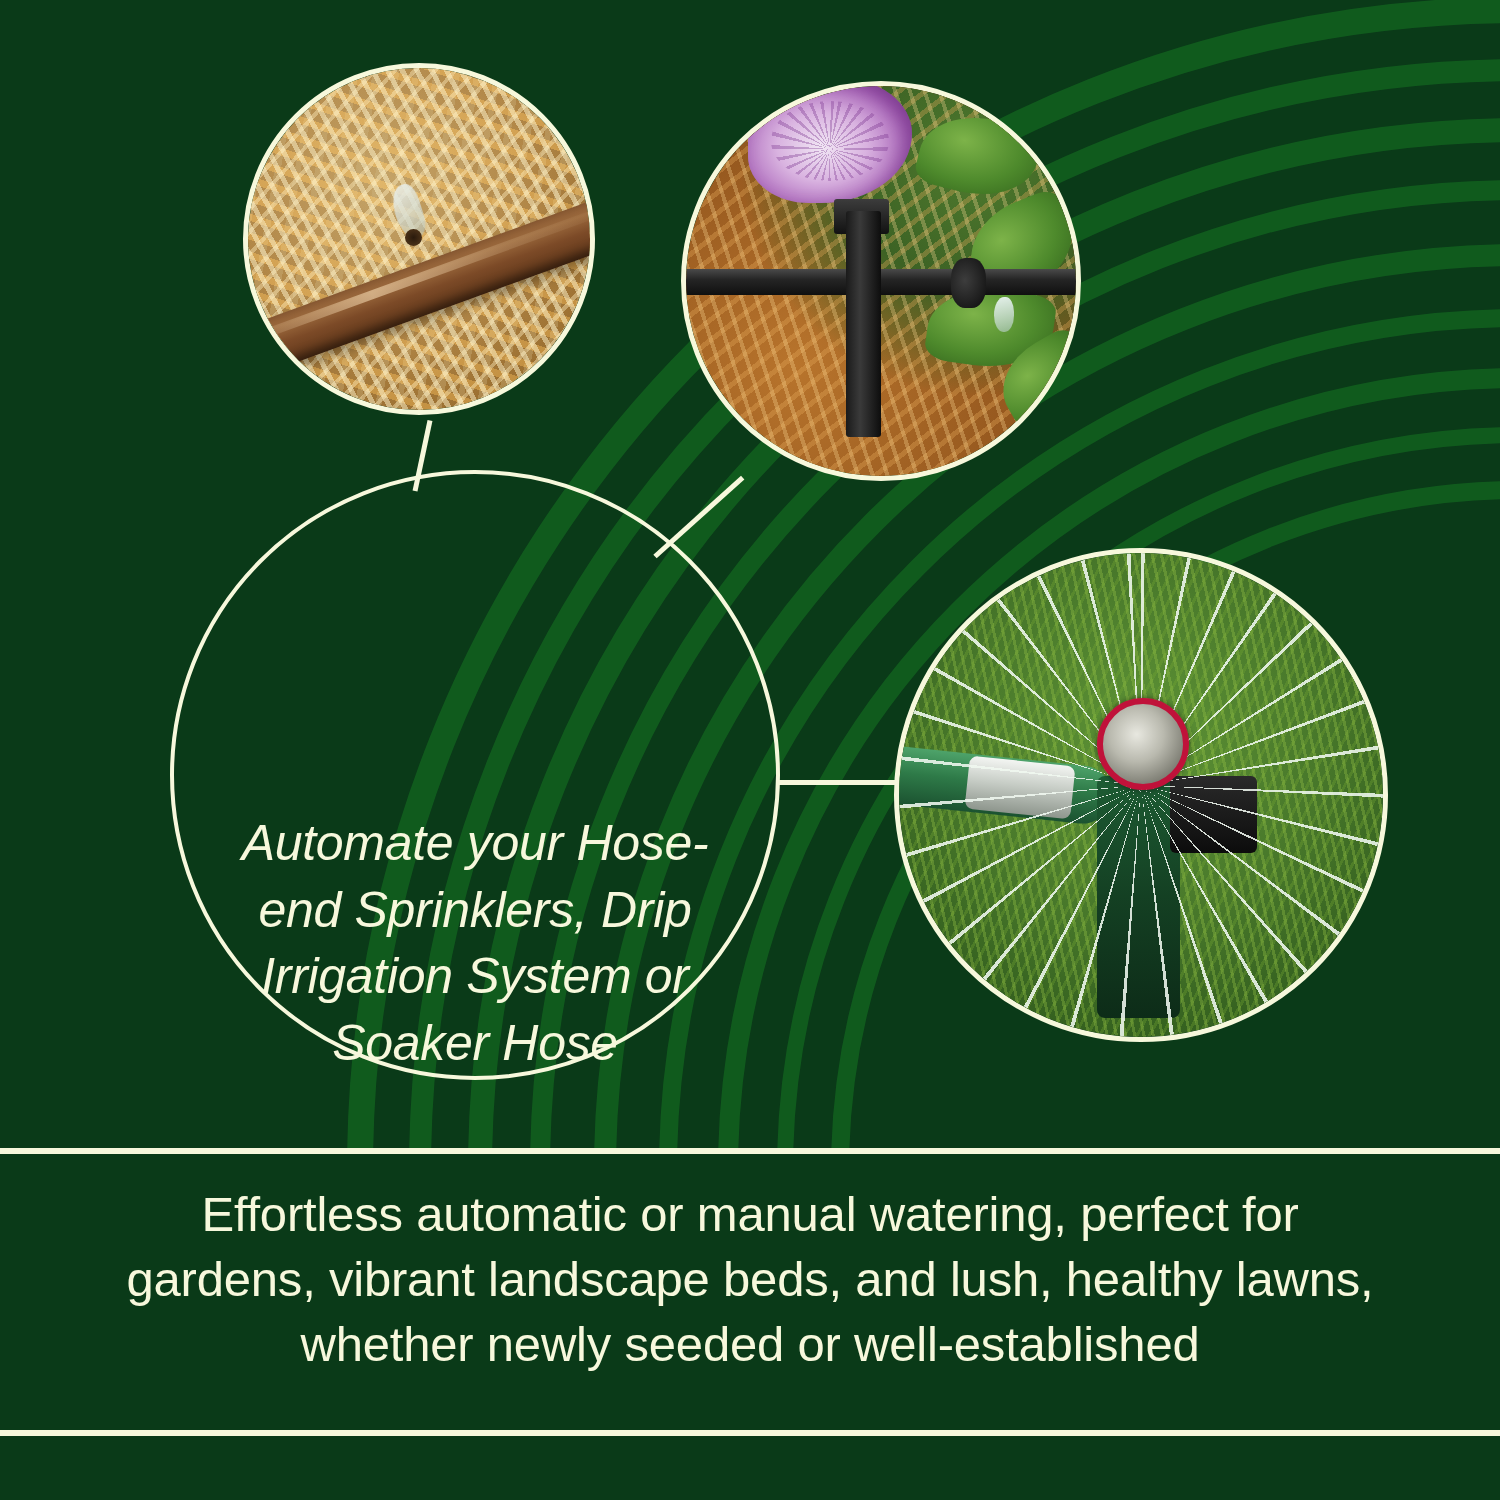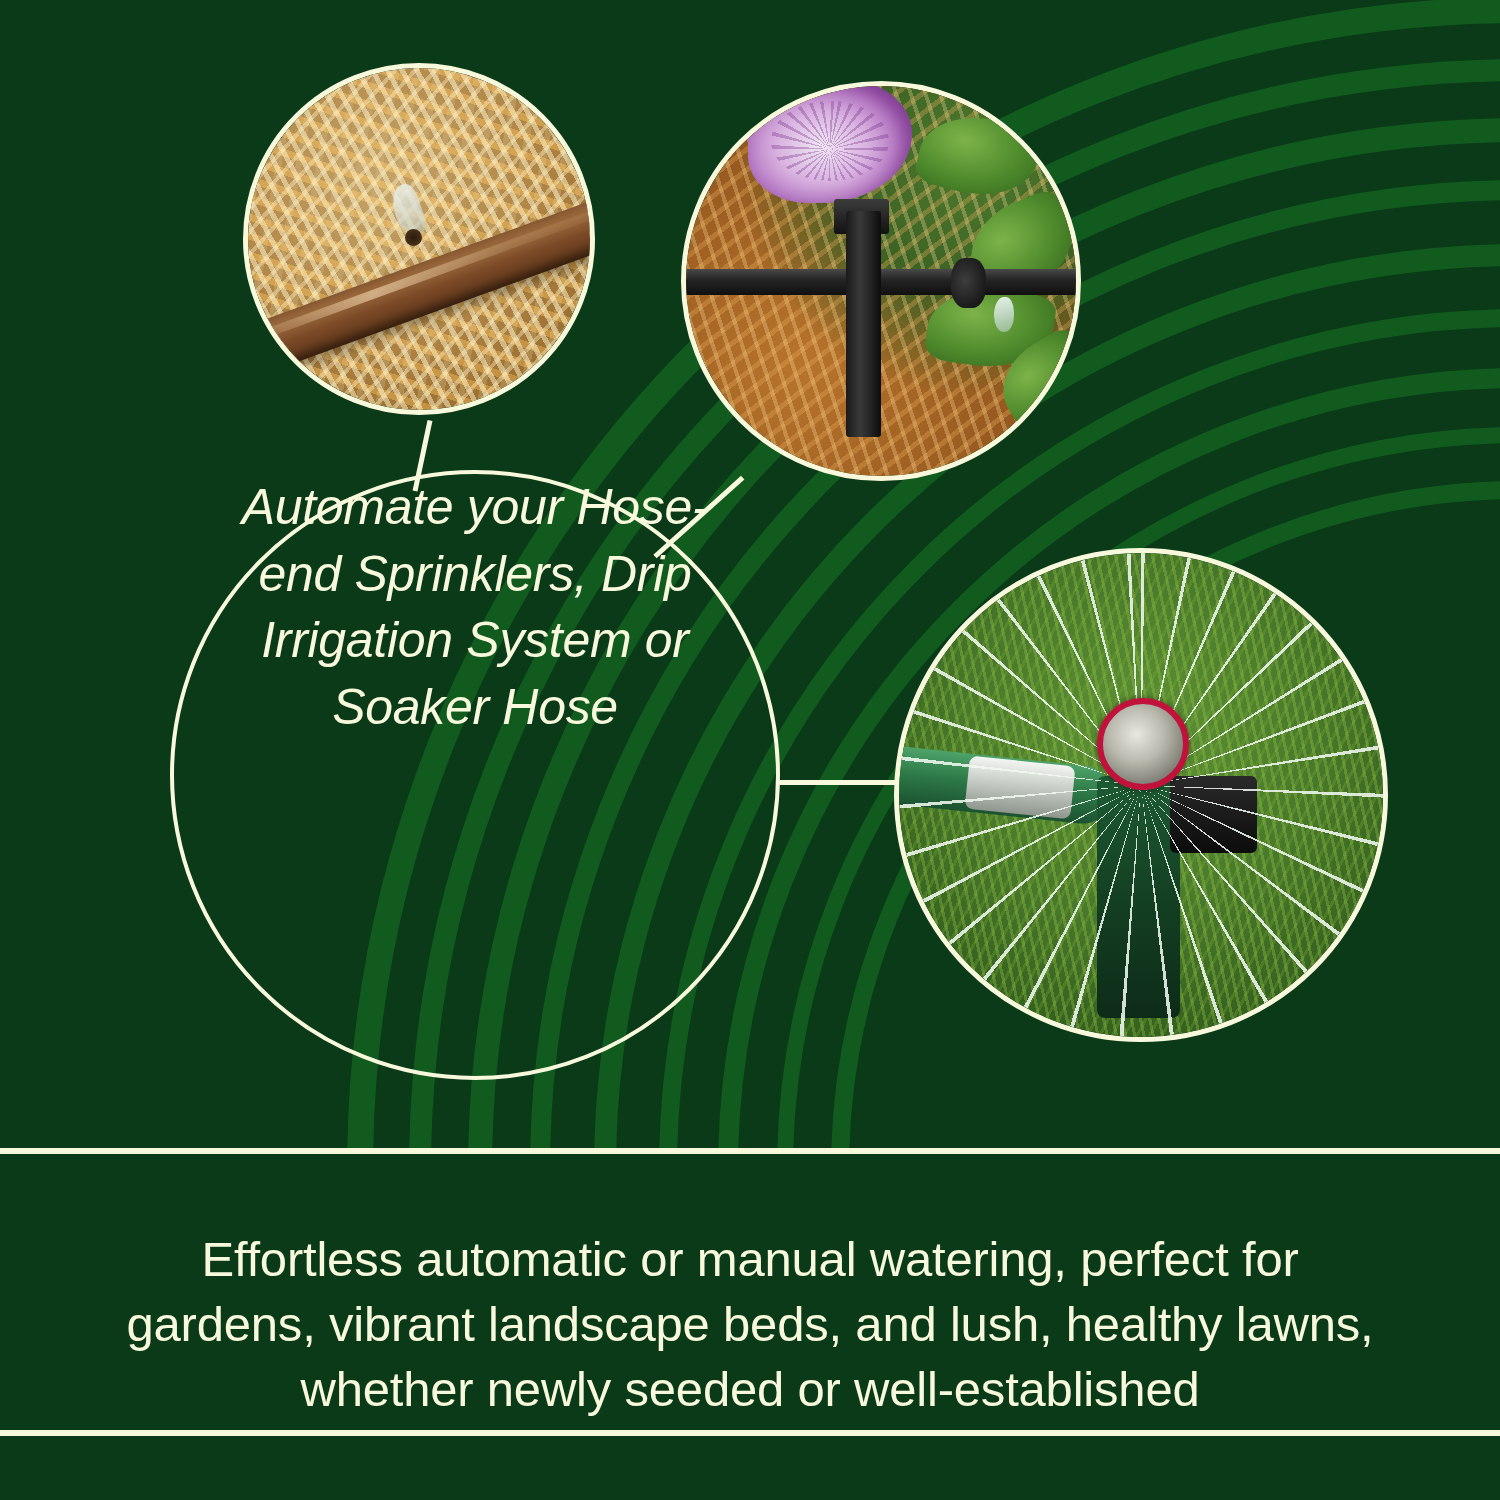--- a/index.html
+++ b/index.html
@@ -249,21 +249,21 @@
     box-shadow: 0 0 6px rgba(0,0,0,.5);
   }
 
   
   .hub-circle {
     position: absolute;
     border-radius: 50%;
     border: 4px solid #f7f8dc;
     box-sizing: border-box;
     display: flex;
-    align-items: flex-start;
+    align-items: flex-end;
     justify-content: center;
   }
   .hub-text {
     color: #f7f8dc;
     font-style: italic;
     font-size: 50px;
     line-height: 1.33;
     text-align: center;
     width: 86%;
     letter-spacing: -0.3px;
@@ -290,21 +290,20 @@
   .caption {
     position: absolute;
     left: 120px;
     top: 1182px;
     width: 1260px;
     color: #f7f8dc;
     font-size: 49px;
     line-height: 1.33;
     text-align: center;
     letter-spacing: -0.2px;
-    margin-top: 45px;
   }
 </style>
 </head>
 <body>
 
 <div id="poster">
 
   <svg class="arc-layer" viewBox="0 0 1500 1500" width="1500" height="1500" aria-hidden="true">
     <defs>
       <clipPath id="clipAll">

